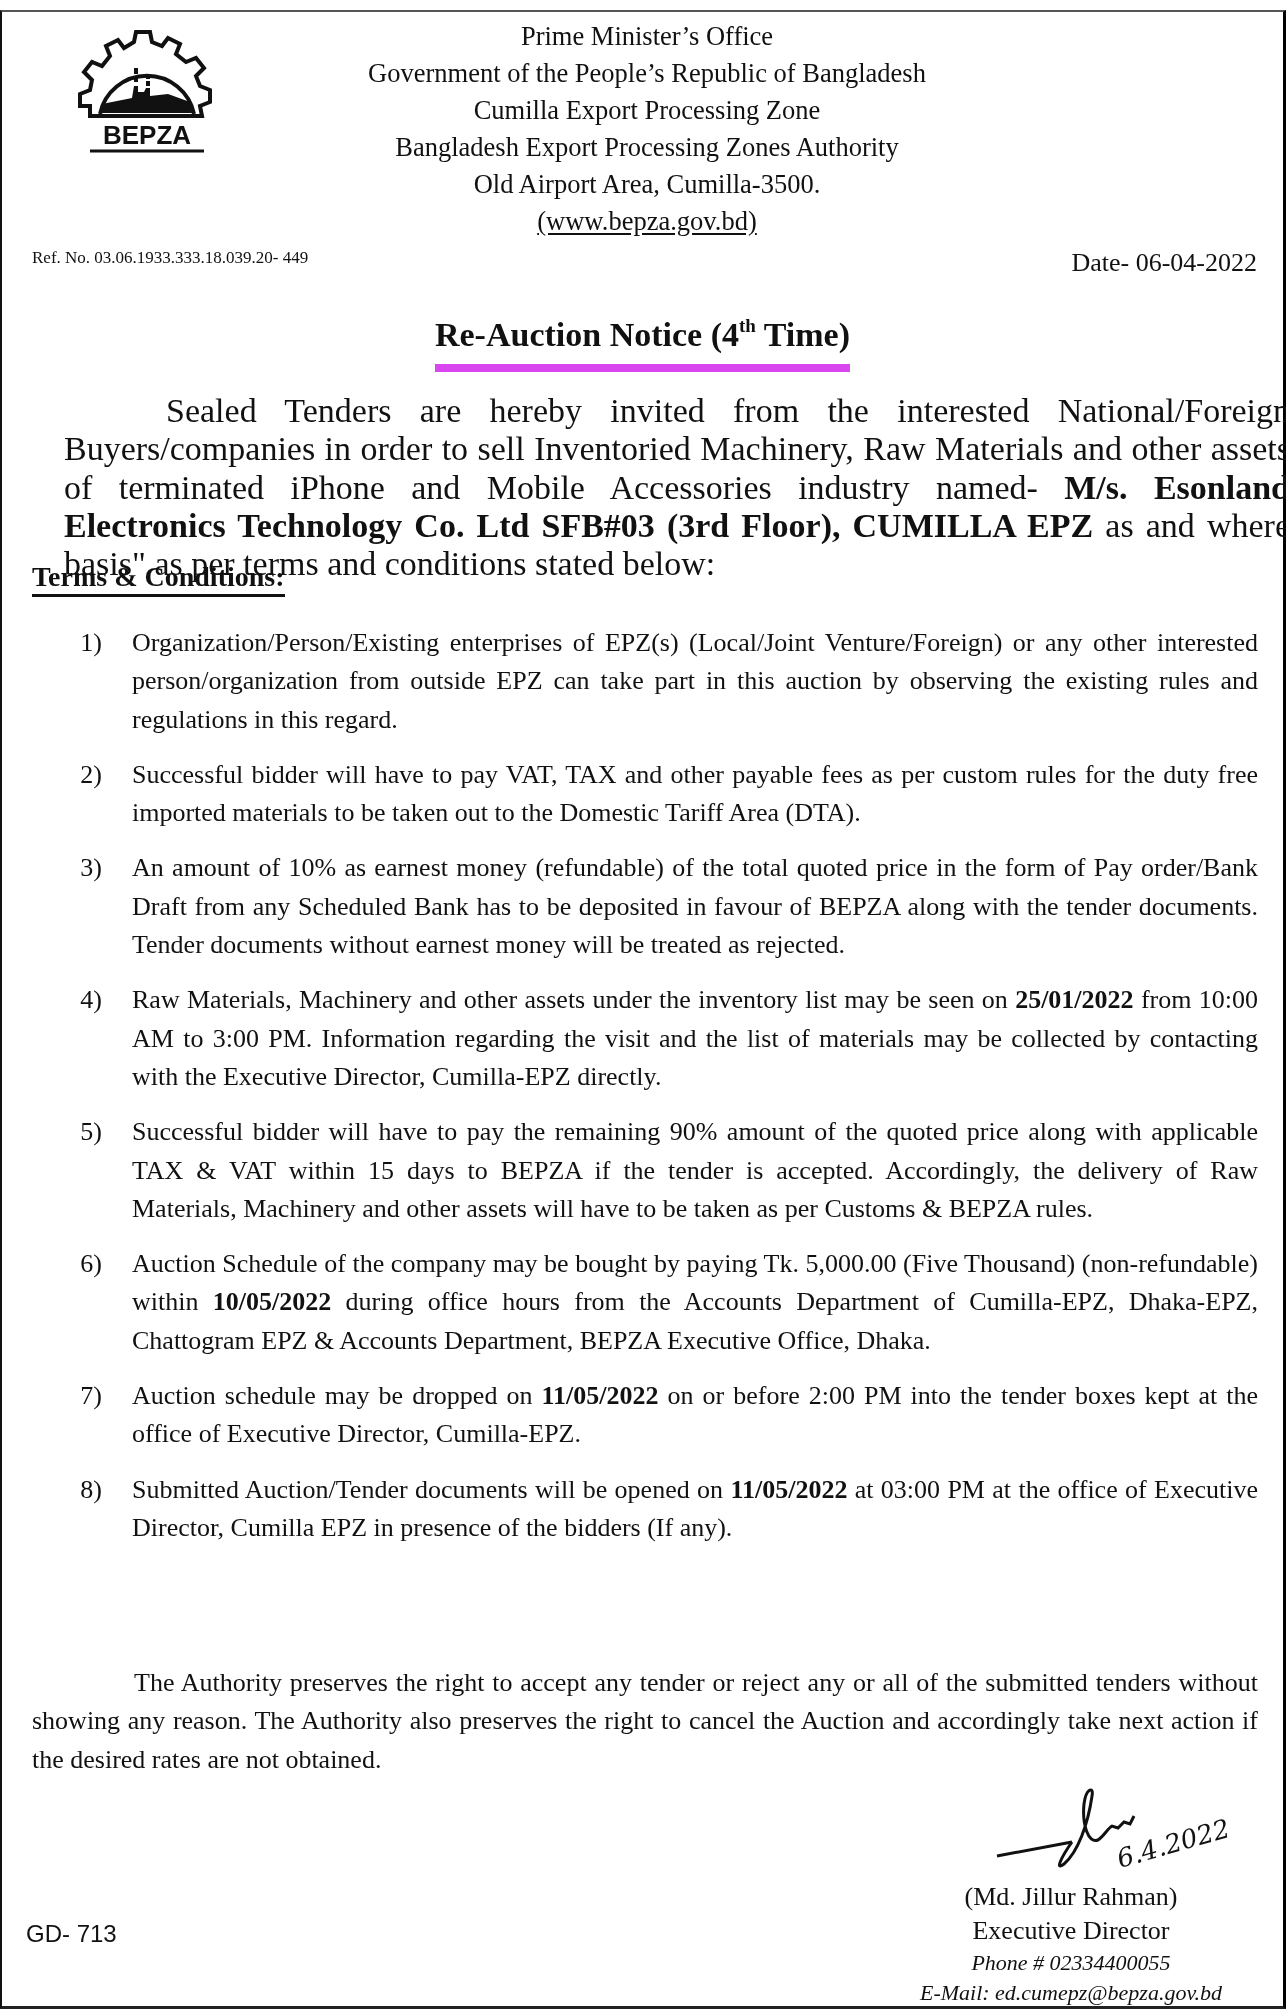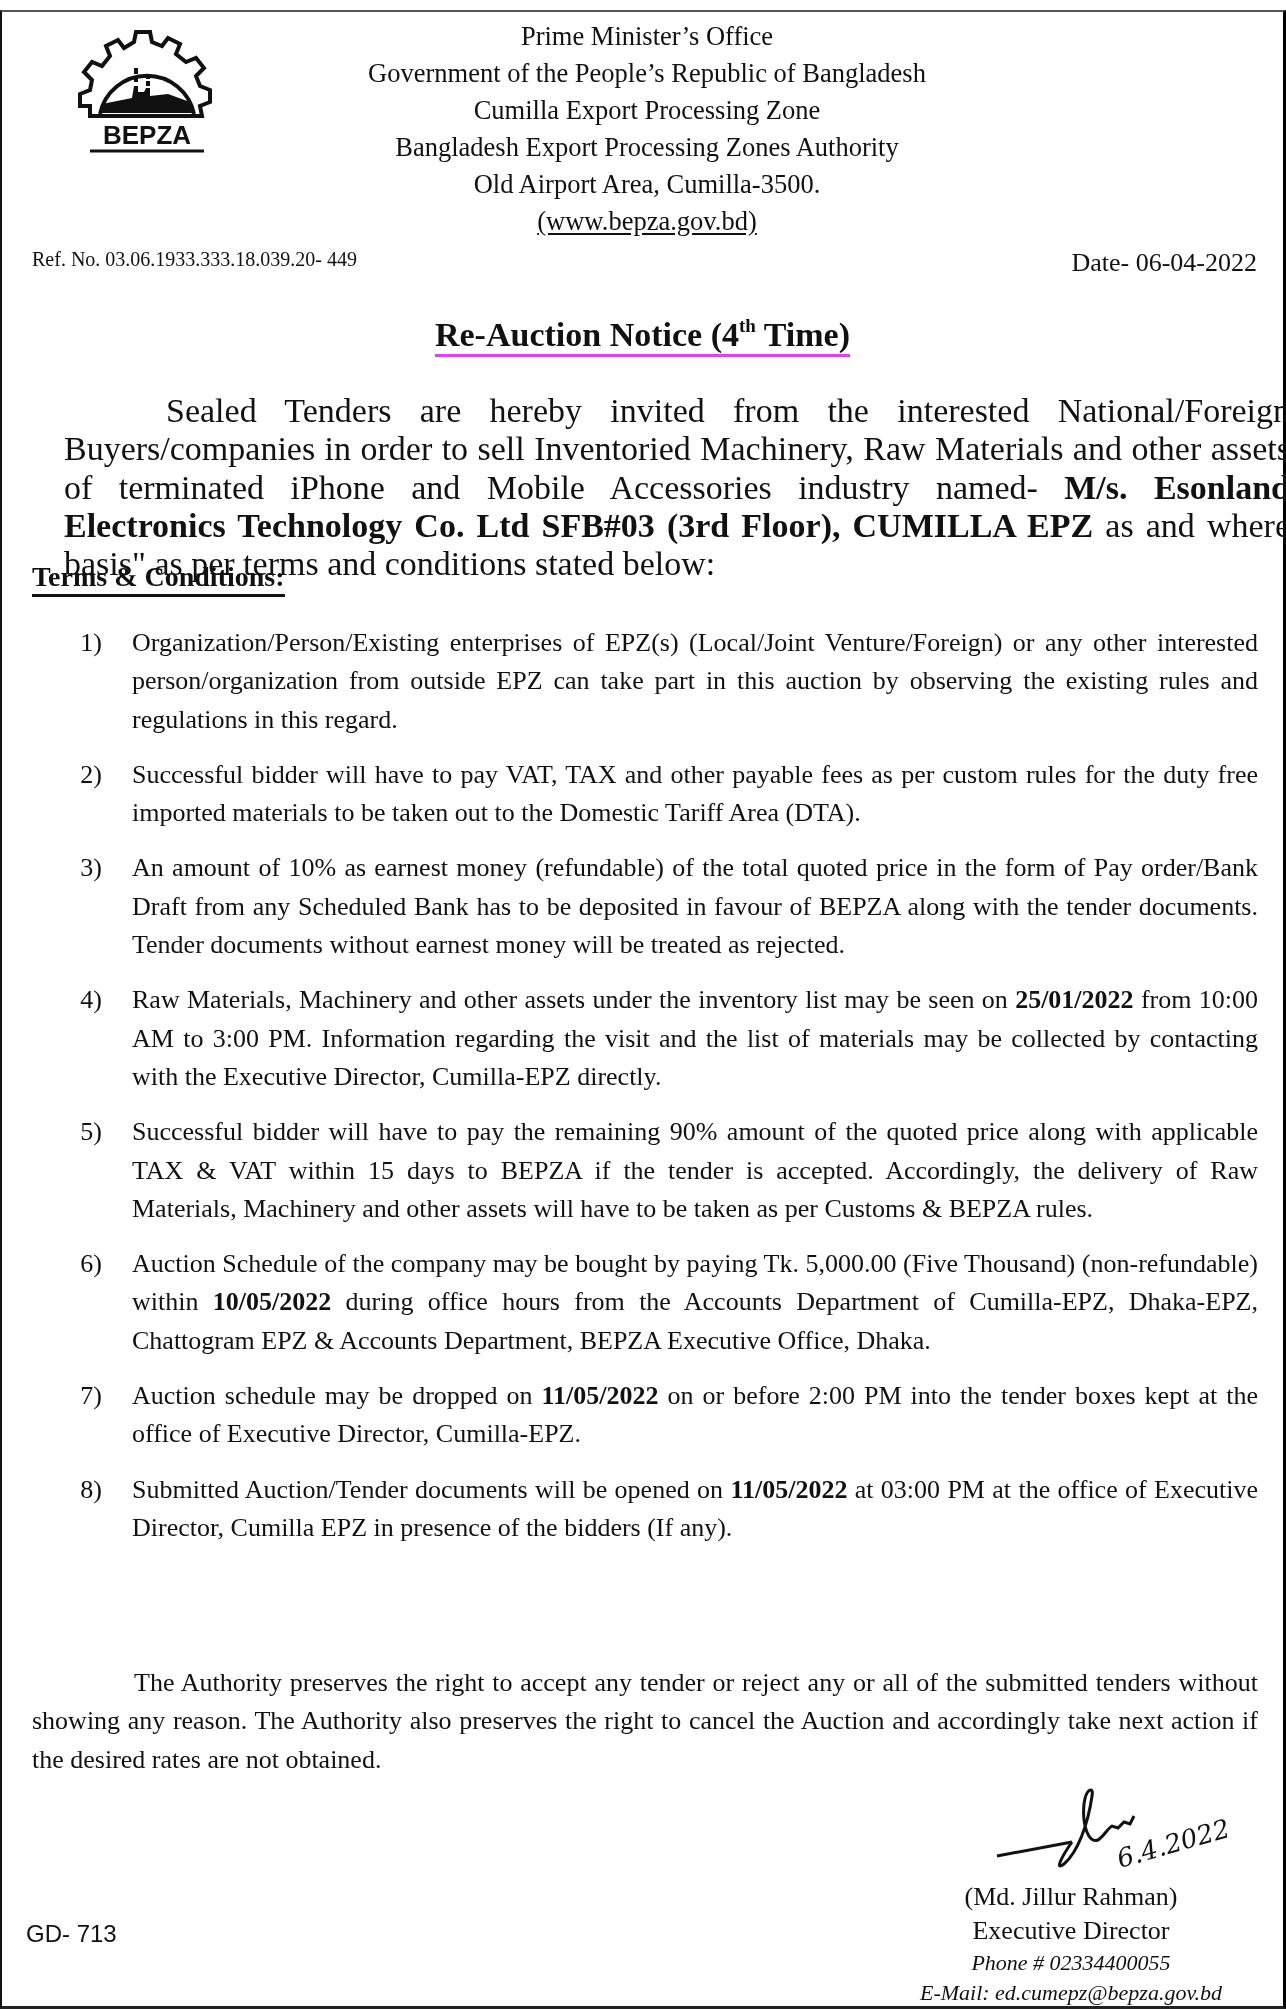--- a/index.html
+++ b/index.html
@@ -6,24 +6,24 @@
     body { width: 1286px; height: 2009px; position: relative; overflow: hidden; }
     .page {
       position: absolute; left: 0; top: 10px; width: 1281px; height: 1994px;
       border-top: 2px solid #555; border-left: 2px solid #111; border-right: 3px solid #000; border-bottom: 3px solid #222;
       font-family: "Liberation Serif", "DejaVu Serif", serif; color: #111;
     }
     .logo { position: absolute; left: 70px; top: 16px; width: 150px; height: 130px; }
     .head-lines { position: absolute; left: 230px; width: 830px; top: 6px; text-align: center; font-size: 26.5px; line-height: 37px; }
     .head-lines div { white-space: nowrap; }
     .web { text-decoration: underline; text-underline-offset: 3px; }
-    .ref { position: absolute; left: 30px; top: 236px; font-size: 20px; }
+    .ref { position: absolute; left: 30px; top: 236px; font-size: 17px; }
     .date { position: absolute; right: 26px; top: 236px; font-size: 26px; }
     .title { position: absolute; left: 0; right: 0; top: 304px; text-align: center; font-size: 34px; font-weight: bold; }
-    .title span.t { border-bottom: 3px solid #d946ef; padding-bottom: 1px; }
+    .title span.t { border-bottom: 8px solid #d946ef; padding-bottom: 11px; }
     .title sup { font-size: 19px; vertical-align: 14px; line-height: 0; }
     .intro { position: absolute; left: 30px; width: 1226px; top: 380px; font-size: 34px; line-height: 38.3px; text-align: justify; margin-left: 32px; }
     .intro .indent { display: inline-block; width: 102px; }
     .tc { position: absolute; left: 30px; top: 548px; font-size: 28px; font-weight: bold; border-bottom: 3px solid #111; line-height: 34px; }
     .terms { position: absolute; left: 30px; width: 1226px; top: 612px; font-size: 26px; line-height: 38.3px; }
     .term { display: flex; margin-bottom: 17px; }
     .term .num { width: 100px; text-align: right; padding-right: 30px; box-sizing: border-box; flex: none; }
     .term .txt { flex: 1; text-align: justify; }
     .closing { position: absolute; left: 30px; width: 1226px; top: 1652px; font-size: 26px; line-height: 38.3px; text-align: justify; }
     .closing .indent { display: inline-block; width: 102px; }

